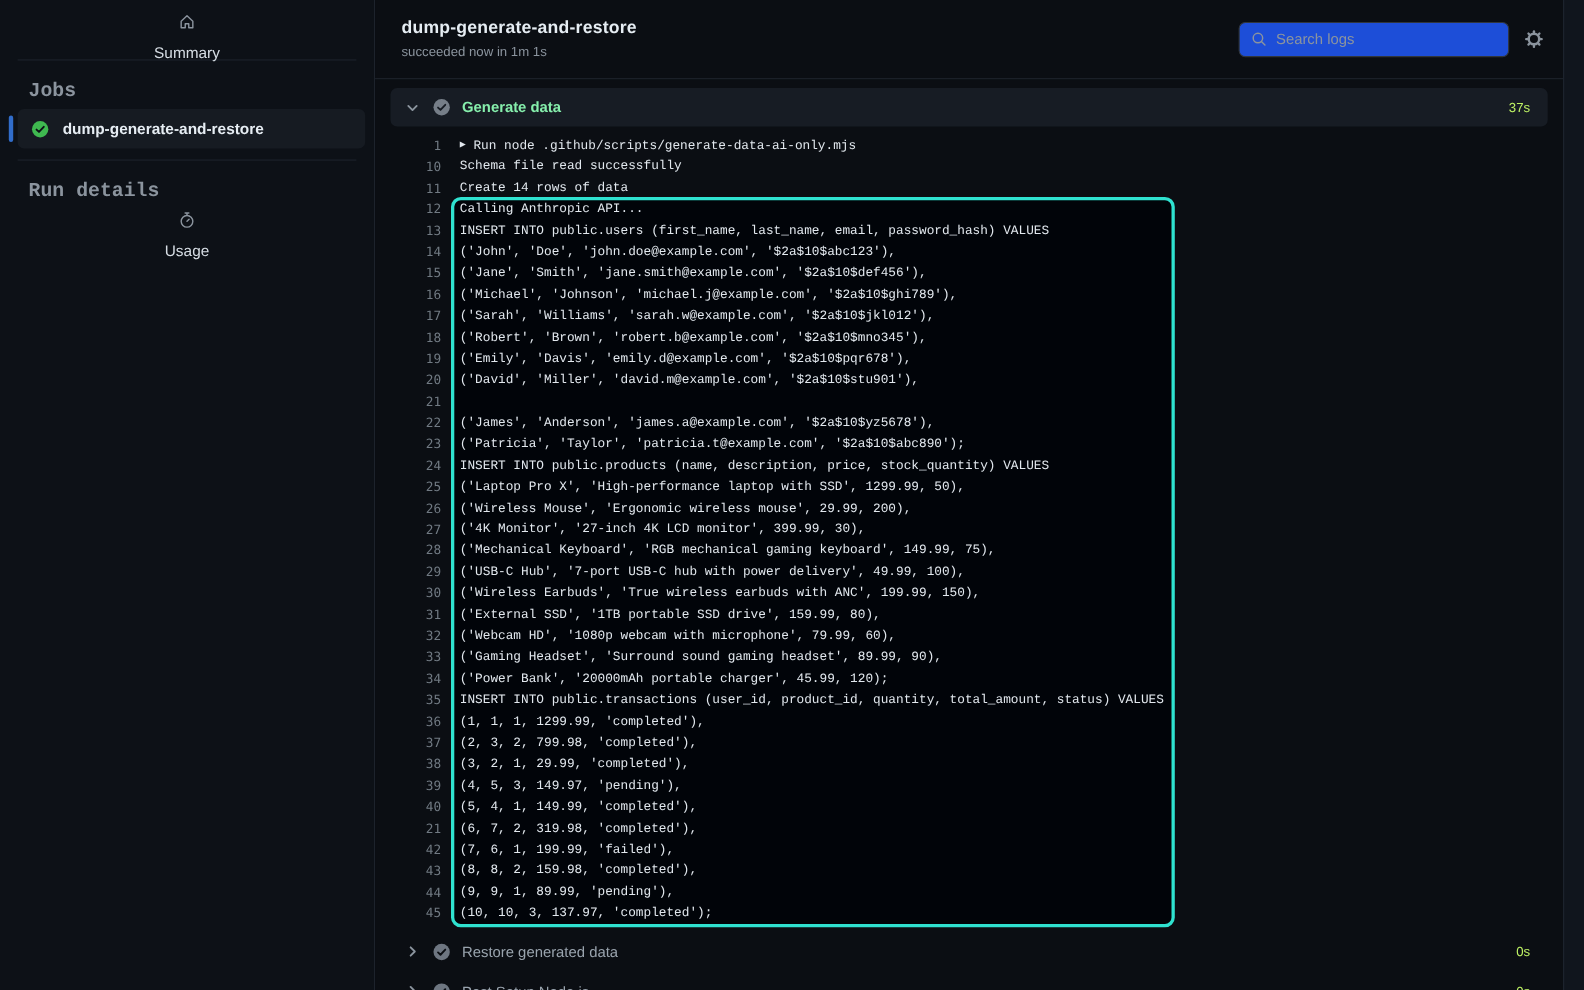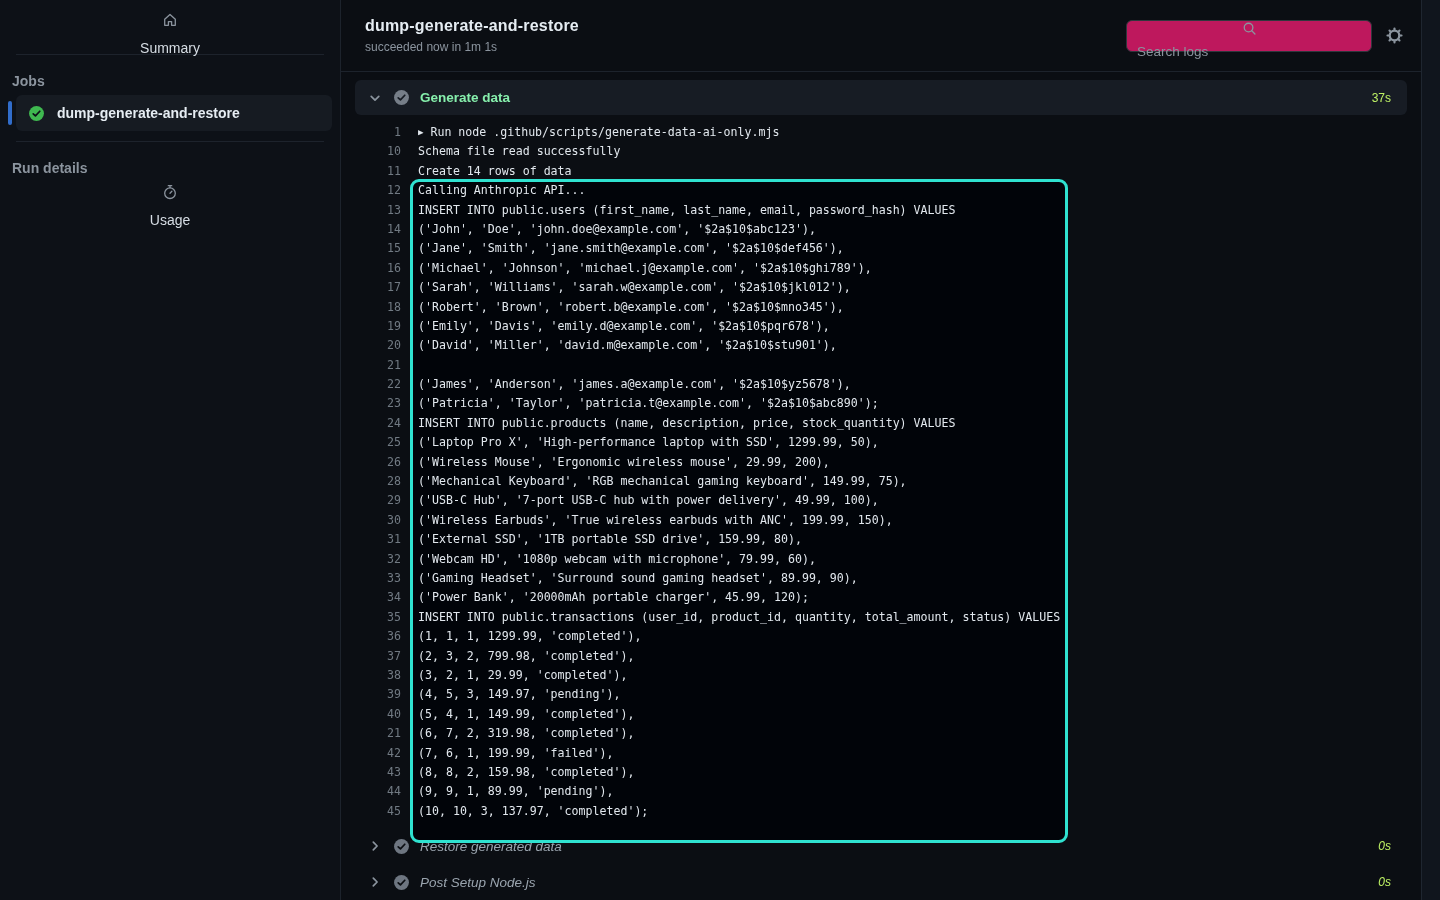--- a/index.html
+++ b/index.html
@@ -7,63 +7,63 @@
               font-family:"Liberation Sans","DejaVu Sans",sans-serif; }
   .app { display:flex; width:1440px; height:900px; }
 
   
   .sidebar { width:341px; height:900px; background:#0d1117; border-right:1px solid #1d232c;
              padding-top:10px; flex:none; }
   .side-row { display:flex; align-items:center; gap:12px; height:32px; margin:2px 8px;
               padding:0 20px; color:#d6dde4; font-size:14px; border-radius:6px; cursor:pointer;flex-direction:column; }
   .side-row svg { flex:none; color:#8b949e; }
   .side-divider { height:1px; background:#1d232c; margin:10px 16px; }
-  .side-section { color:#8b949e; font-size:14px; font-weight:700; padding:8px 26px 6px 12px; }
+  .side-section { color:#8b949e; font-size:18px; font-weight:700; padding:8px 26px 6px 26px;font-family:Liberation Mono, monospace; }
   .job-item { position:relative; display:flex; align-items:center; gap:12px; height:36px;
               margin:0 8px 0 16px; padding:0 12px; background:#161b22; border-radius:6px;
               color:#e6edf3; font-size:14px; font-weight:600; cursor:pointer; }
   .job-accent { position:absolute; left:-8px; top:6px; width:4px; height:24px;
                 border-radius:3px; background:#316dca; }
   .job-item svg { flex:none; }
 
   
   .main { flex:1; background:#0b0e13; display:flex; flex-direction:column; min-width:0; }
   .main-header { height:72px; border-bottom:1px solid #1d232c; display:flex;
                  align-items:center; justify-content:space-between; padding:0 18px 0 24px; flex:none; }
   .title { color:#e6edf3; font-size:16px; font-weight:700; letter-spacing:.2px; }
   .subtitle { color:#8b949e; font-size:12px; margin-top:5px; }
   .header-right { display:flex; align-items:center; gap:14px; }
   .search-box { display:flex; align-items:center; gap:8px; width:246px; height:32px;
-                border:1px solid #30363d; border-radius:6px; padding:0 10px; background:#be185d;flex-direction:column; }
+                border:1px solid #30363d; border-radius:6px; padding:0 10px; background:#1d4ed8; }
   .search-box svg { color:#8b949e; flex:none; }
   .search-box input { background:transparent; border:none; outline:none; color:#e6edf3;
                       font-size:13.5px; width:100%; font-family:"Liberation Sans",sans-serif; }
   .search-box input::placeholder { color:#8b949e; }
   .gear-btn { color:#8b949e; cursor:pointer; display:flex; }
 
   
   .log-area { padding:8px 14px 0 14px; flex:1; overflow:hidden; }
   .step-header { height:35px; background:#171c24; border-radius:6px; display:flex;
                  align-items:center; padding:0 16px 0 12px; cursor:pointer; }
   .step-header .chev { color:#8b949e; display:flex; margin-right:10px; }
   .step-header .label { color:#86efac; font-size:13.5px; font-weight:600; margin-left:10px; }
   .step-duration { margin-left:auto; color:#bef264; font-size:12px; }
 
   .log-lines { position:relative; margin-top:8px; font-family:"DejaVu Sans Mono",monospace;
                font-size:11.6px; }
   .log-row { display:flex; height:19.4px; line-height:19.4px; position:relative; z-index:1; }
   .ln { width:55px; flex:none; text-align:right; padding-right:9px; color:#717a83;
         cursor:pointer; }
-  .lt { padding-left:8px; color:#e2e8ee; white-space:pre; }
+  .lt { padding-left:8px; color:#e2e8ee; white-space:pre;font-family:Liberation Mono, monospace; }
   .pfx { font-size:9px; margin-right:7px; position:relative; top:-1px; cursor:pointer; }
   .hl-overlay { position:absolute; left:55px; width:658px; background:#010409;
                 border:3px solid #2fe2d0; border-radius:9px; z-index:0; pointer-events:none; }
 
   .step-row { height:34px; display:flex; align-items:center; padding:0 16px 0 12px;
-              border-radius:6px; cursor:pointer;font-style:italic; }
+              border-radius:6px; cursor:pointer; }
   .step-row .chev { color:#8b949e; display:flex; margin-right:10px; }
   .step-row .label { color:#9aa4ae; font-size:13.5px; margin-left:10px; }
   .mt8 { margin-top:8px; }
   .mt2 { margin-top:2px; }
 
   
   .right-gutter { width:19px; flex:none; background:#10151d; border-left:1px solid #1f2630; }
 </style>
 </head>
 <body>
@@ -233,20 +233,24 @@
           </div>
           <div class="log-row">
             <span class="ln">25</span>
             <span class="lt">('Laptop Pro X', 'High-performance laptop with SSD', 1299.99, 50),</span>
           </div>
           <div class="log-row">
             <span class="ln">26</span>
             <span class="lt">('Wireless Mouse', 'Ergonomic wireless mouse', 29.99, 200),</span>
           </div>
           <div class="log-row">
+            <span class="ln">27</span>
+            <span class="lt">('4K Monitor', '27-inch 4K LCD monitor', 399.99, 30),</span>
+          </div>
+          <div class="log-row">
             <span class="ln">28</span>
             <span class="lt">('Mechanical Keyboard', 'RGB mechanical gaming keyboard', 149.99, 75),</span>
           </div>
           <div class="log-row">
             <span class="ln">29</span>
             <span class="lt">('USB-C Hub', '7-port USB-C hub with power delivery', 49.99, 100),</span>
           </div>
           <div class="log-row">
             <span class="ln">30</span>
             <span class="lt">('Wireless Earbuds', 'True wireless earbuds with ANC', 199.99, 150),</span>

